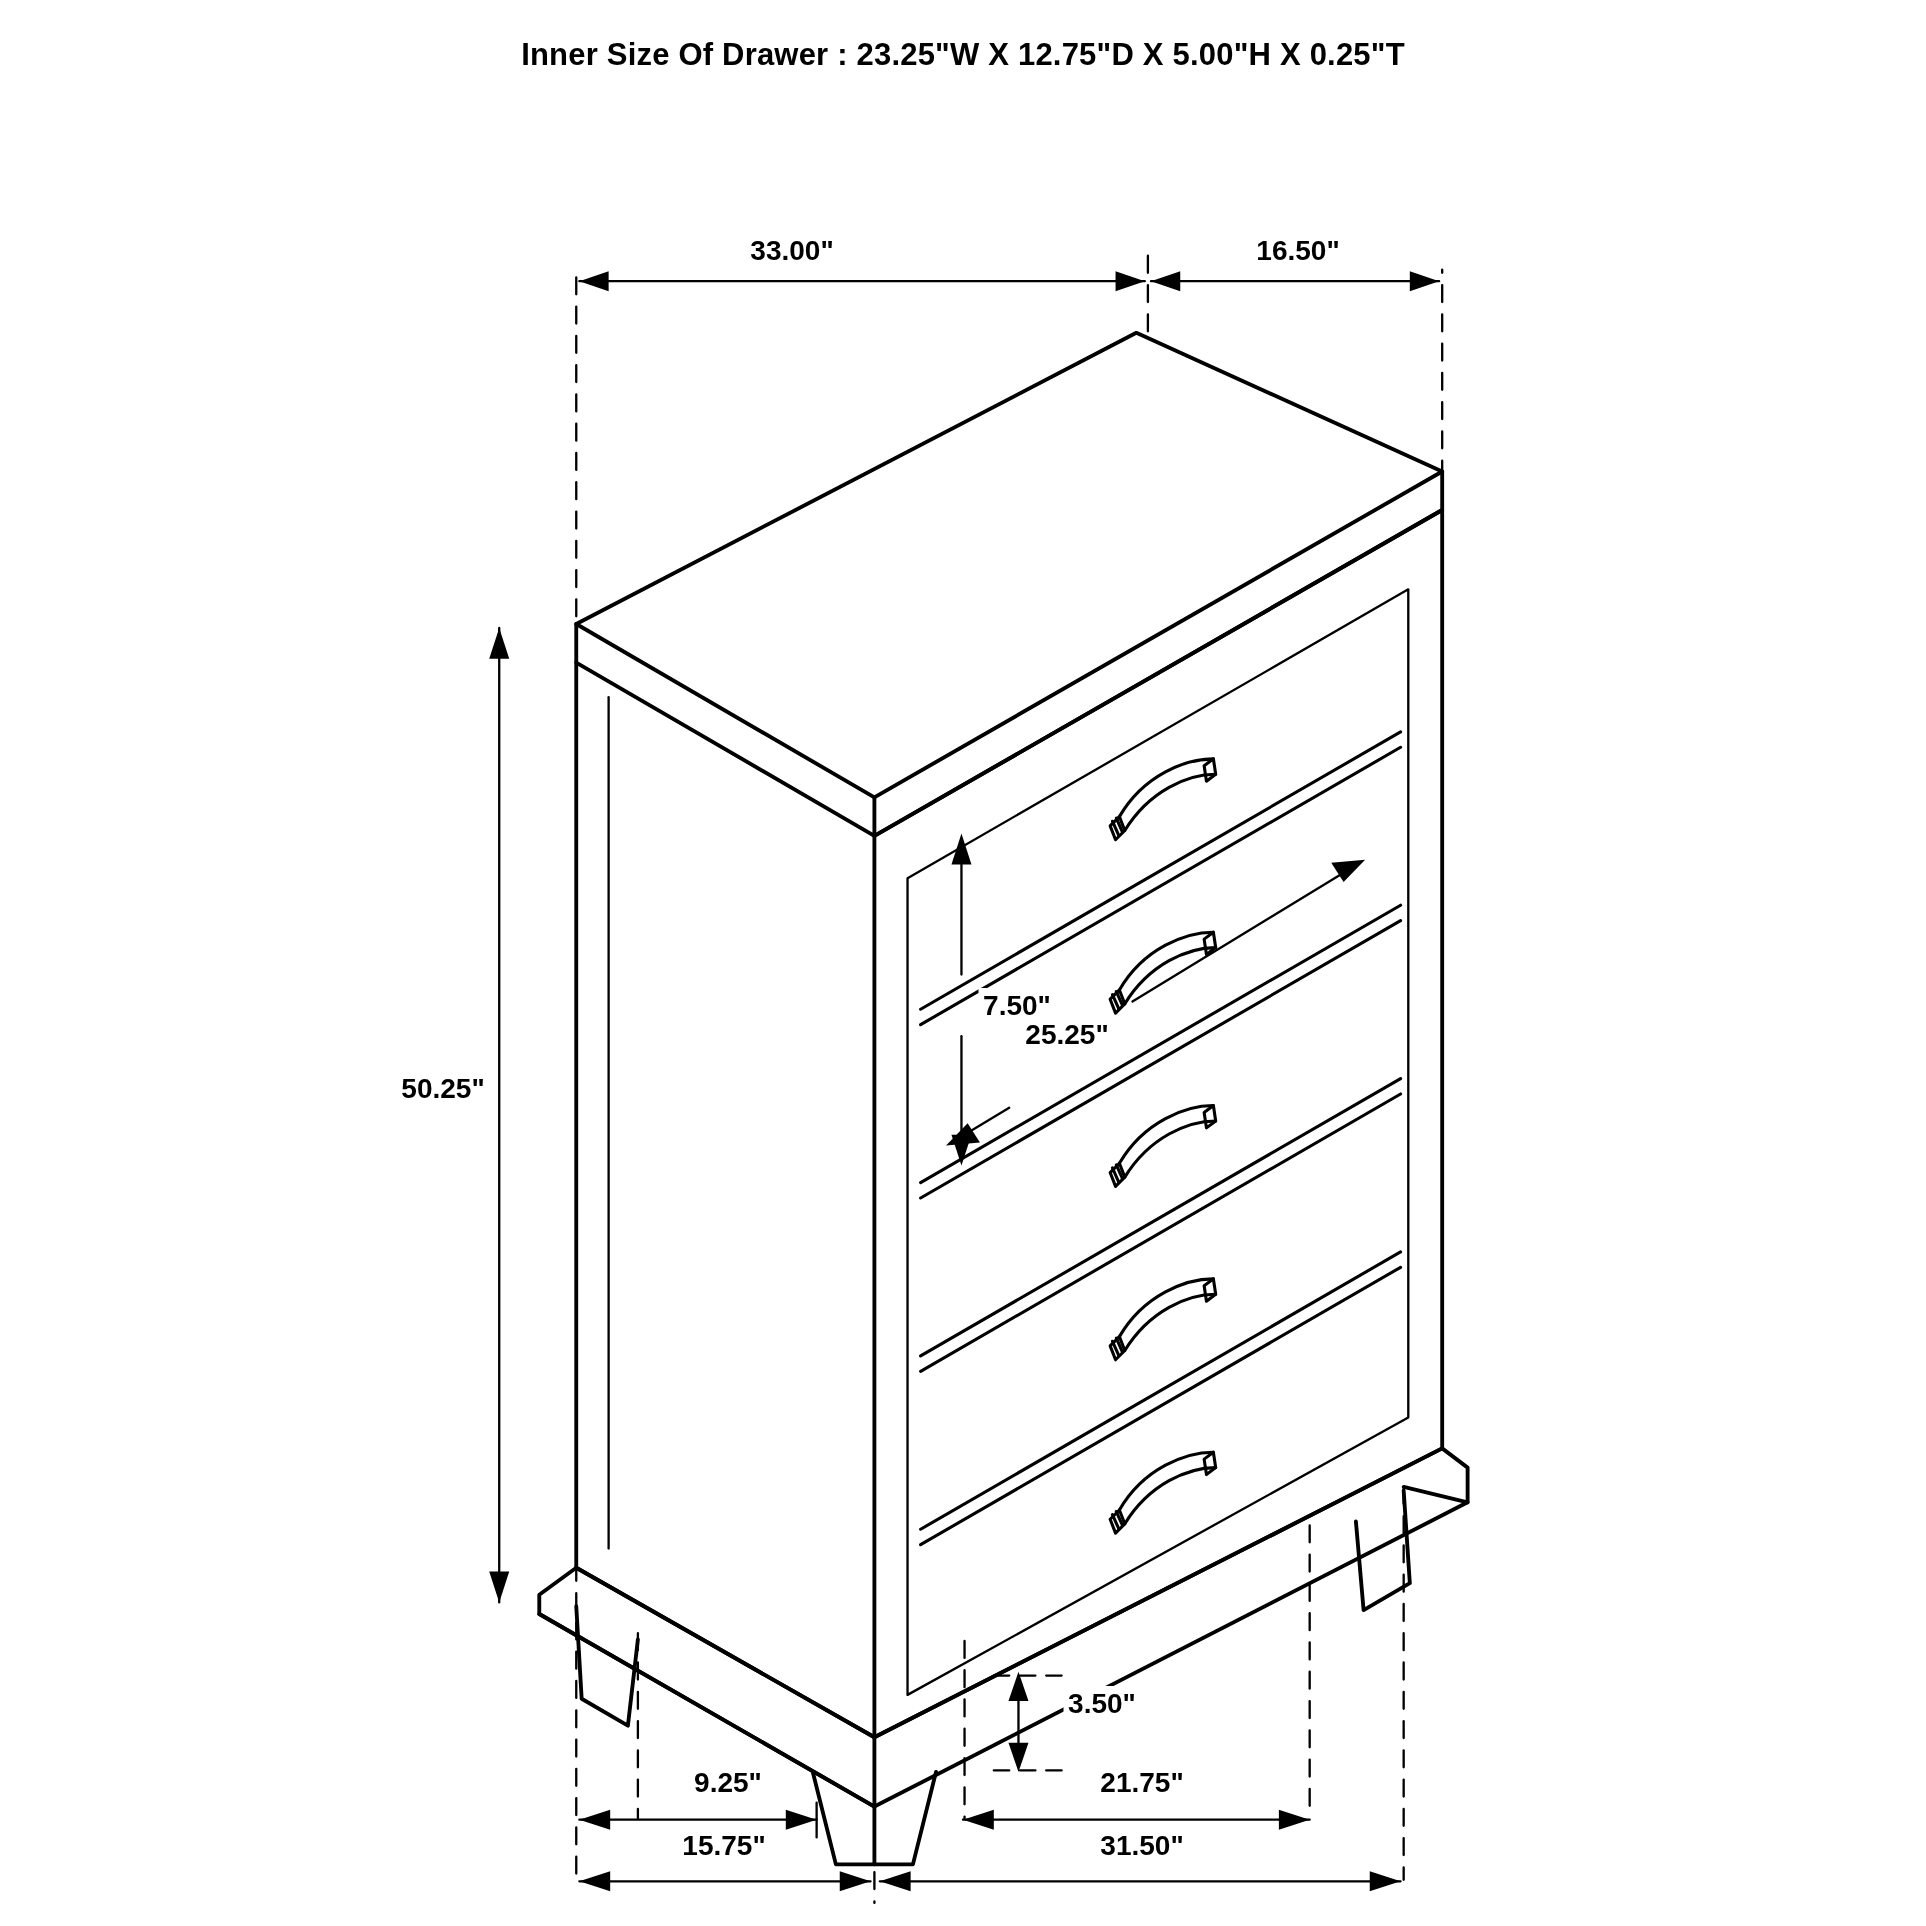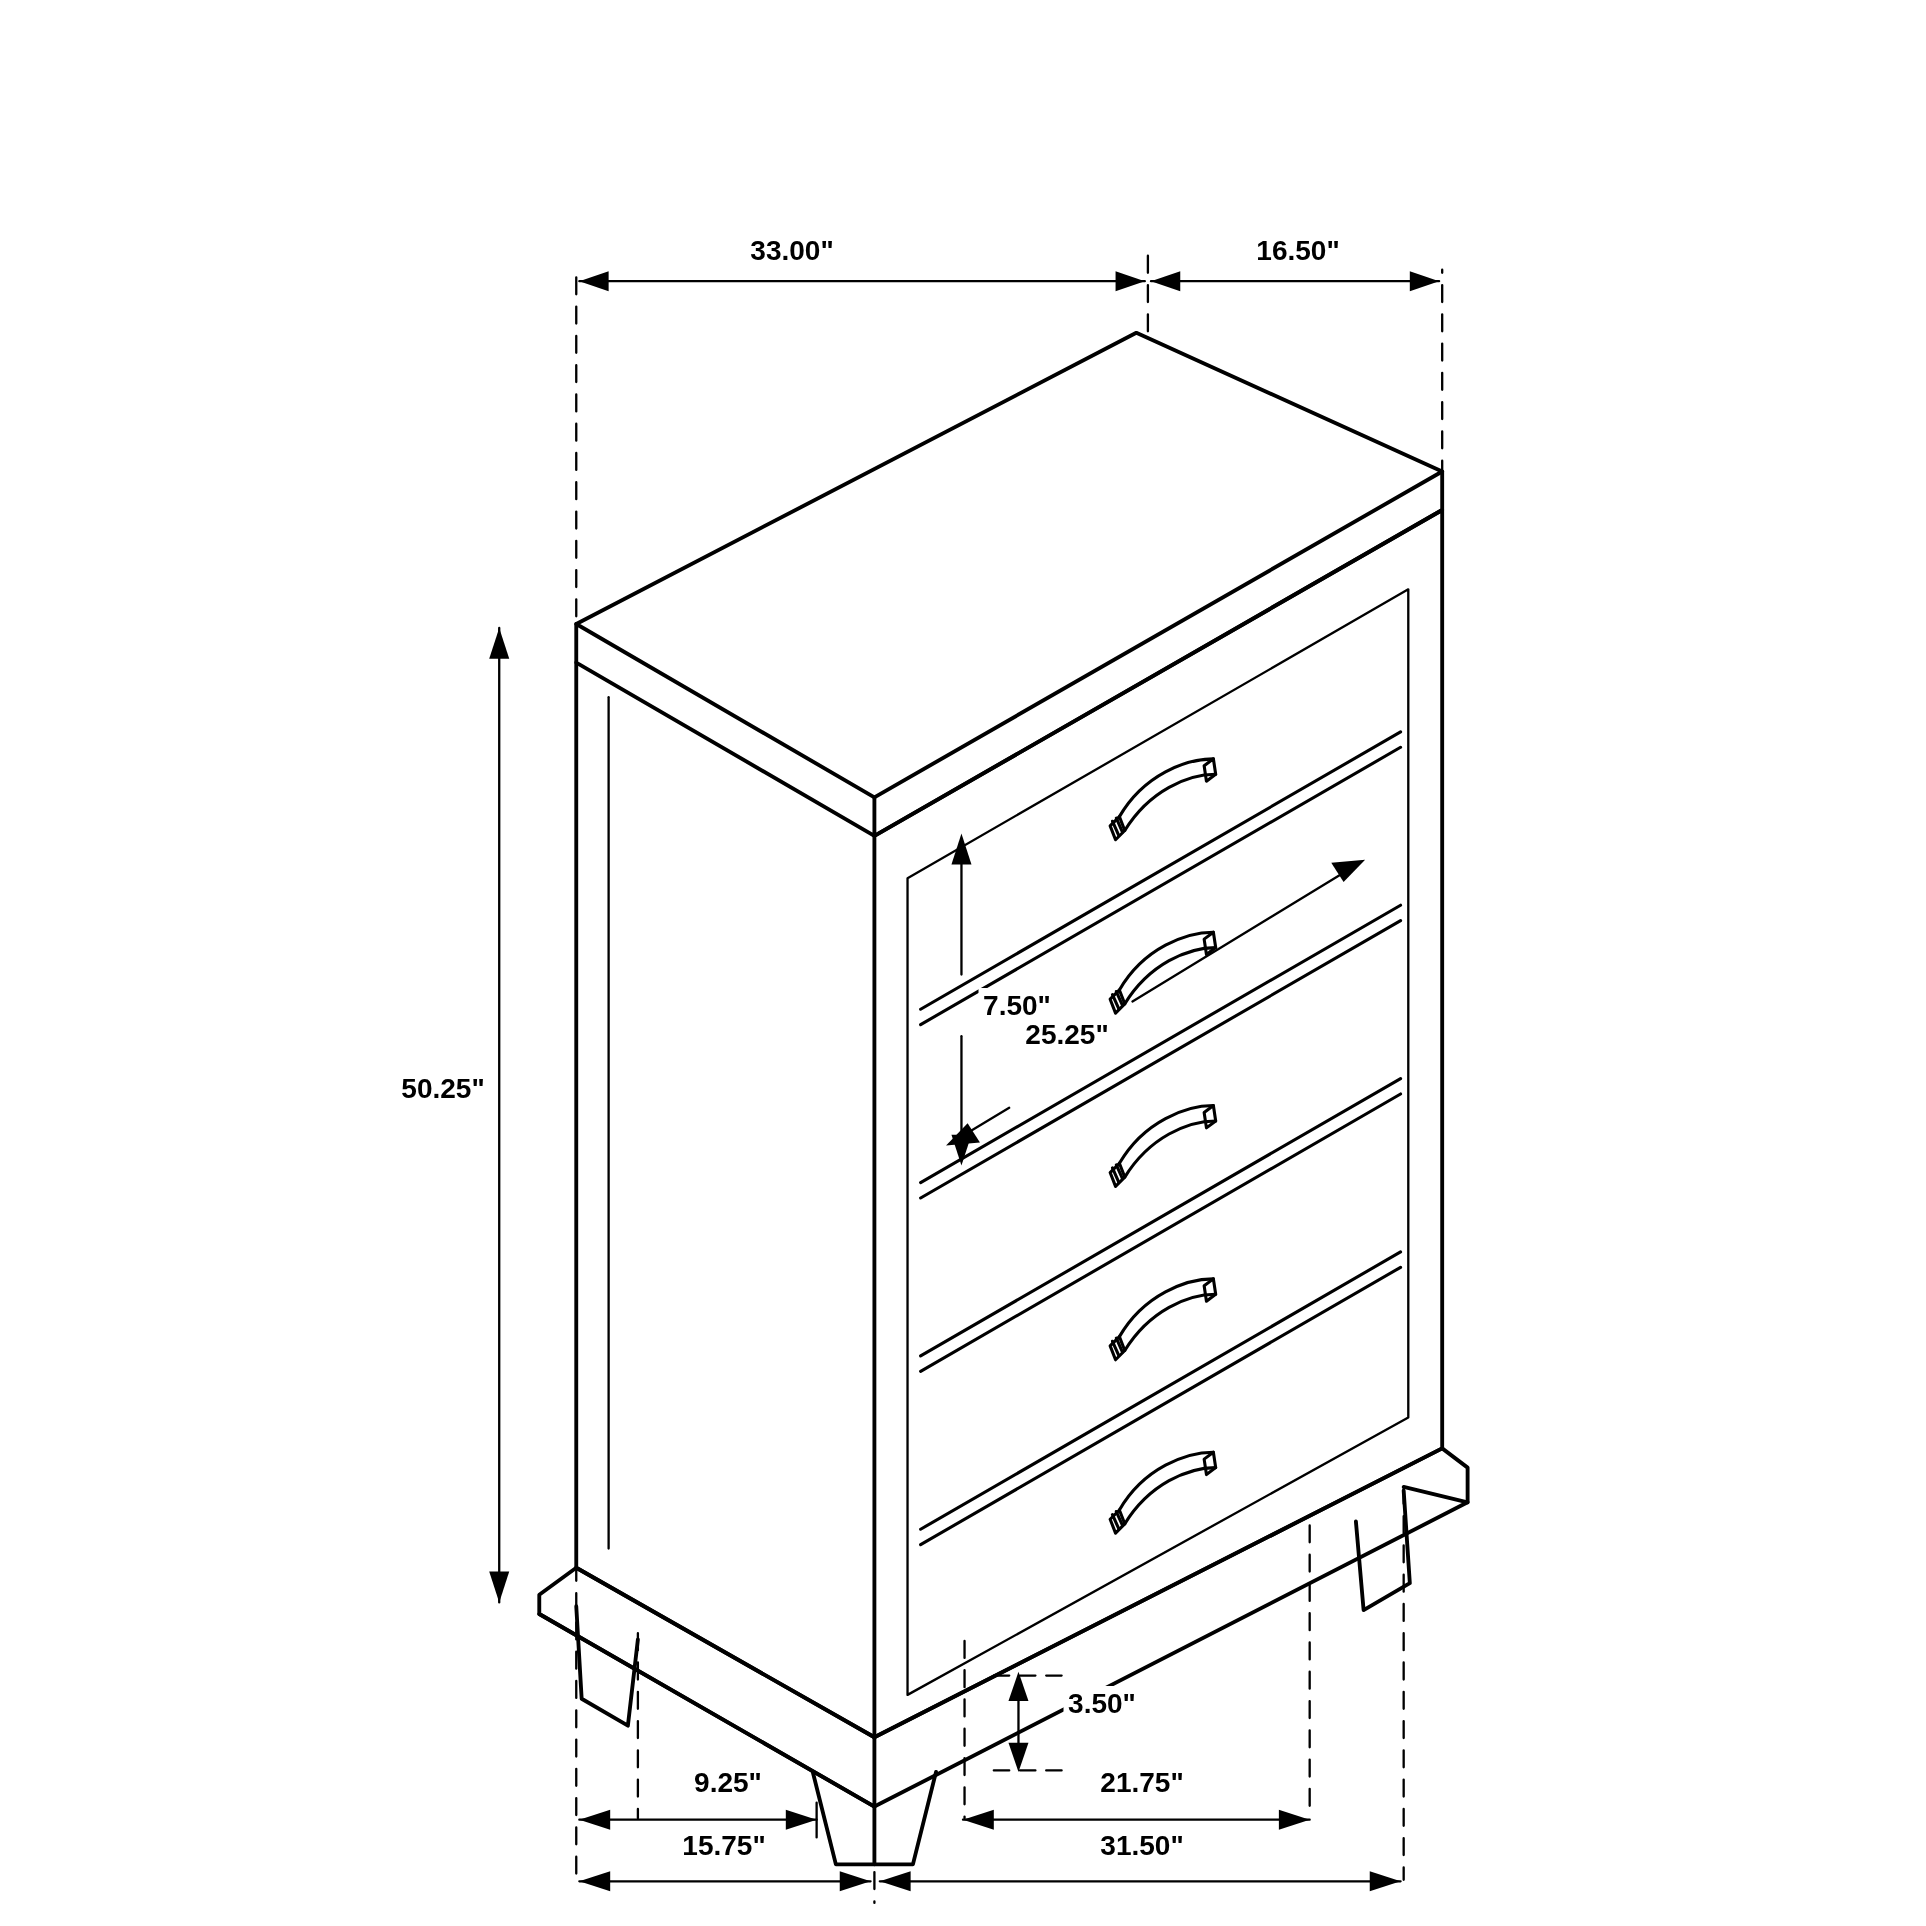--- a/index.html
+++ b/index.html
@@ -43,20 +43,21 @@
     white-space: nowrap;
     background: #ffffff;
     padding: 1.5px 4.6px;
   }
 </style>
 </head>
 <body>
 
 <div id="sheet">
 
+  <div id="title">Inner Size Of Drawer : 23.25"W X 12.75"D X 5.00"H X 0.25"T</div>
 
   <svg id="drawing" viewBox="0 0 2500 2500">
     <g fill="none" stroke="#000000" stroke-width="4" stroke-linejoin="round" stroke-linecap="round">
 
       <g stroke-width="3" stroke-dasharray="22 16">
 
         <line x1="748" y1="800" x2="748" y2="350"></line>
 
         <line x1="1490" y1="430" x2="1490" y2="320"></line>
 

